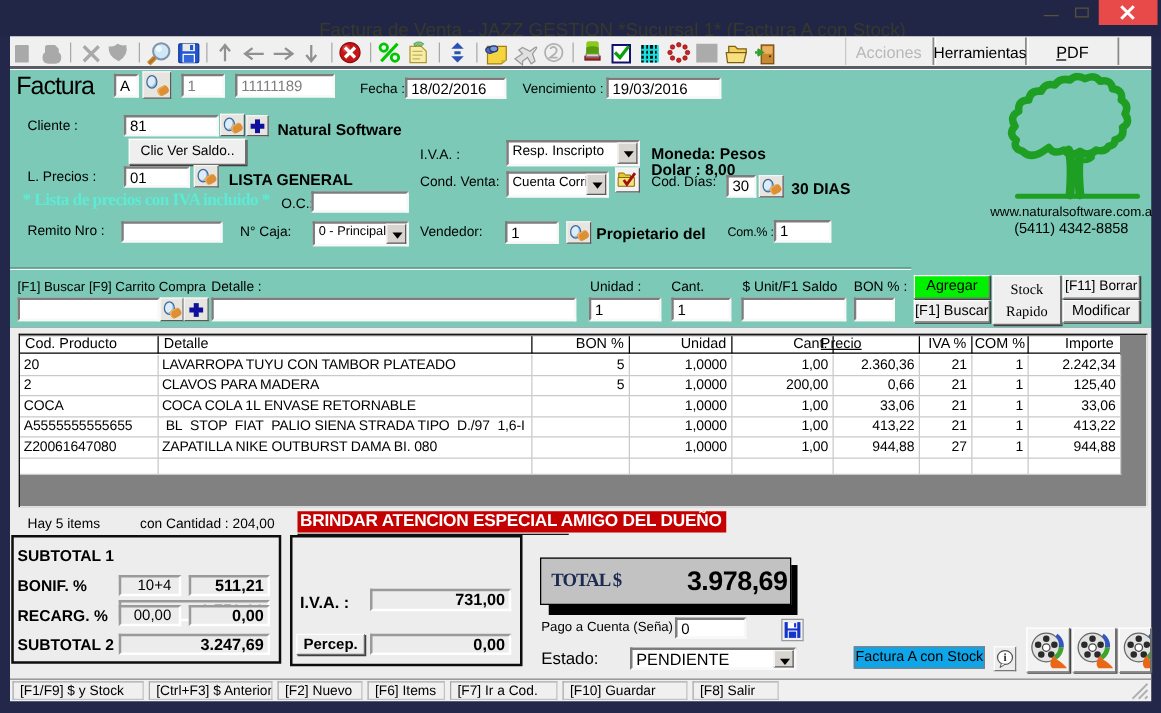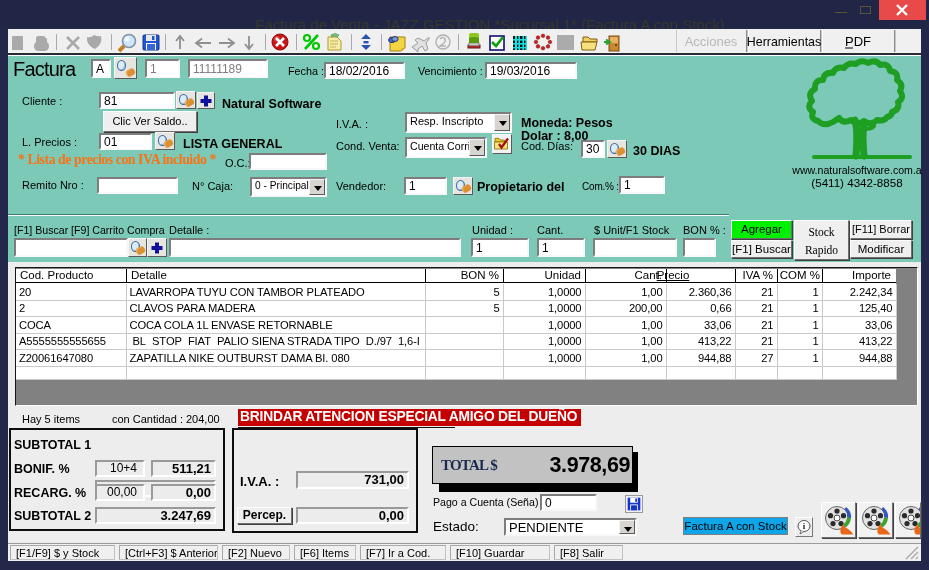--- a/index.html
+++ b/index.html
@@ -168,21 +168,21 @@
 <div class="tf" style="left:99px;top:92px;width:76px;height:17px;line-height:13px;"><span>81</span></div>
 <div class="sbtn lupa" style="left:176px;top:91px;width:20px;height:18px;"></div>
 <div class="sbtn plus" style="left:197px;top:92px;width:18px;height:17px;"></div>
 <div class="lbl b" style="left:222px;top:97px;font-size:12.5px;">Natural Software</div>
 <div class="btn" style="left:103px;top:111px;width:94px;height:21px;font-size:11px;line-height:19px;">Clic Ver Saldo..</div>
 
 <div class="lbl" style="left:22px;top:136px;">L. Precios :</div>
 <div class="tf" style="left:99px;top:133px;width:53px;height:17px;line-height:13px;"><span>01</span></div>
 <div class="sbtn lupa" style="left:155px;top:132px;width:20px;height:18px;"></div>
 <div class="lbl b" style="left:183px;top:137px;font-size:12.5px;">LISTA GENERAL</div>
-<div class="lbl b" style="left:18px;top:152px;font-family:'Liberation Serif',serif;font-size:13.8px;letter-spacing:-0.45px;color:#f97316;">* Lista de precios con IVA incluido *</div>
+<div class="lbl b" style="left:18px;top:152px;font-family:'Liberation Serif',serif;font-size:13.8px;letter-spacing:-0.45px;color:#5eead4;">* Lista de precios con IVA incluido *</div>
 <div class="lbl" style="left:225px;top:157px;">O.C.:</div>
 <div class="tf" style="left:249px;top:153px;width:78px;height:17px;"><span style="top:0;"></span></div>
 
 <div class="lbl" style="left:22px;top:179px;">Remito Nro :</div>
 <div class="tf" style="left:97px;top:177px;width:81px;height:17px;"><span></span></div>
 <div class="lbl" style="left:192px;top:180px;">N° Caja:</div>
 <div class="dd" style="left:250px;top:177px;width:77px;height:20px;">
     <span class="tx" style="font-size:10.2px;">0 - Principal</span>
     <span class="ar"></span>
   </div>
@@ -223,21 +223,21 @@
   <path d="M14 99 L110 99" stroke-width="4"></path>
   </g>
 </svg>
 <div class="lbl" style="left:792px;top:164px;width:130px;text-align:center;font-size:10.6px;">www.naturalsoftware.com.a</div>
 <div class="lbl" style="left:797px;top:176px;width:120px;text-align:center;font-size:11.6px;">(5411) 4342-8858</div>
 
 <div class="lbl" style="left:14px;top:224px;font-size:10.6px;">[F1] Buscar [F9] Carrito Compra</div>
 <div class="lbl" style="left:169px;top:224px;">Detalle :</div>
 <div class="lbl" style="left:472px;top:224px;">Unidad :</div>
 <div class="lbl" style="left:537px;top:224px;">Cant.</div>
-<div class="lbl" style="left:594px;top:224px;">$ Unit/F1 Stock</div>
+<div class="lbl" style="left:594px;top:224px;">$ Unit/F1 Saldo</div>
 <div class="lbl" style="left:683px;top:224px;">BON % :</div>
 <div class="tf" style="left:14px;top:238px;width:114px;height:19px;"><span></span></div>
 <div class="sbtn lupa" style="left:128px;top:238px;width:19px;height:19px;"></div>
 <div class="sbtn plus" style="left:147px;top:238px;width:20px;height:19px;"></div>
 <div class="tf" style="left:169px;top:238px;width:292px;height:19px;"><span></span></div>
 <div class="tf" style="left:471px;top:238px;width:58px;height:19px;"><span>1</span></div>
 <div class="tf" style="left:537px;top:238px;width:48px;height:19px;"><span>1</span></div>
 <div class="tf" style="left:593px;top:238px;width:84px;height:19px;"><span></span></div>
 <div class="tf" style="left:683px;top:238px;width:33px;height:19px;"><span></span></div>
 <div class="btn" style="left:731px;top:220px;width:61px;height:19px;background:#00f000;line-height:17px;">Agregar</div>

